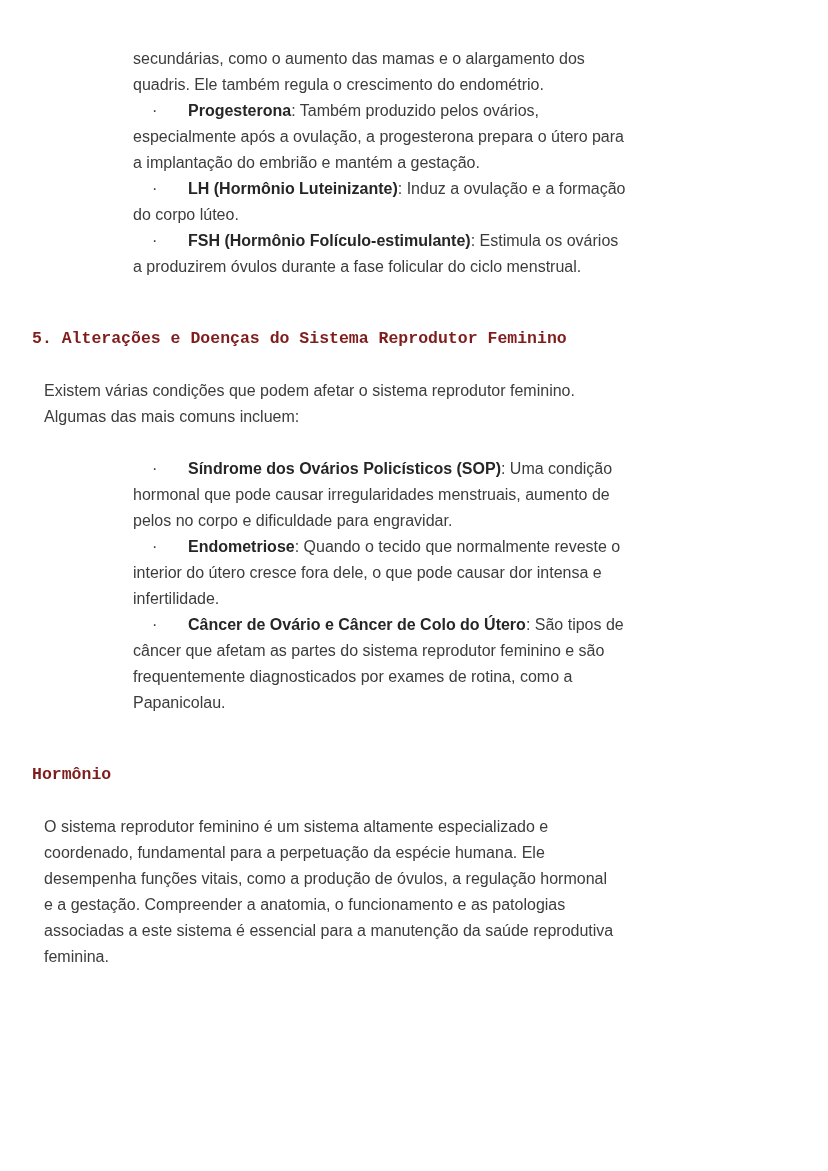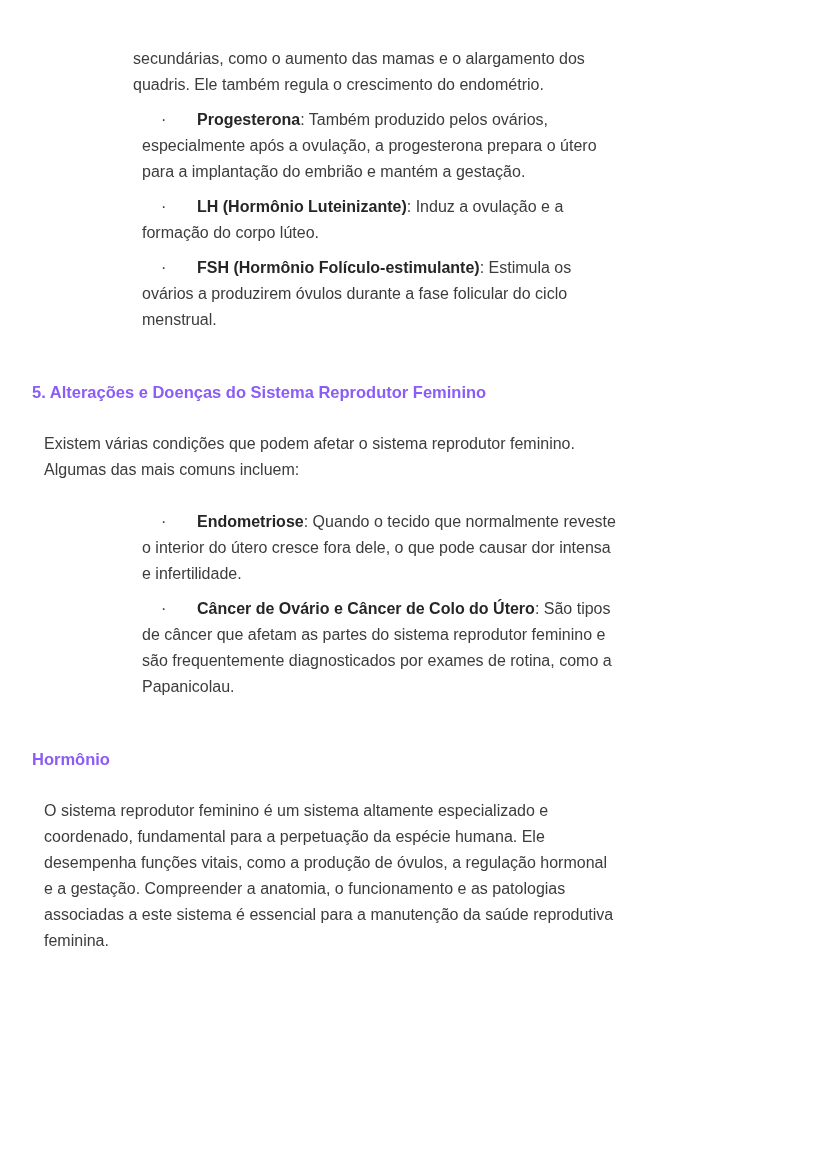--- a/index.html
+++ b/index.html
@@ -18,34 +18,34 @@
     line-height: 26px;
     color: #3c3c3c;
   }
   p {
     margin: 26px 12px;
   }
   p.continuation {
     margin: 0 0 0 101px;
   }
   h2 {
-    font-family: Liberation Sans, sans-serif;
+    font-family: Liberation Mono, monospace;
     font-size: 16.5px;
     line-height: 26px;
     font-weight: 700;
-    color: #8b5cf6;
+    color: #7f1d1d;
     margin: 46px 0 26px 0;
   }
   ul.blist {
     list-style: none;
     margin: 0 0 26px 101px;
     padding: 0;
   }
   ul.blist li {
-    margin: 9px;
+    margin: 0;
     padding: 0;
   }
   .bullet {
     display: inline-block;
     width: 55px;
     padding-left: 19px;
     box-sizing: border-box;
     color: #3c3c3c;
   }
   strong.term {
@@ -64,20 +64,21 @@
     <li><span class="bullet">·</span><strong class="term">Progesterona</strong><span>: Também produzido pelos ovários, especialmente após a ovulação, a progesterona prepara o útero para a implantação do embrião e mantém a gestação.</span></li>
     <li><span class="bullet">·</span><strong class="term">LH (Hormônio Luteinizante)</strong><span>: Induz a ovulação e a formação do corpo lúteo.</span></li>
     <li><span class="bullet">·</span><strong class="term">FSH (Hormônio Folículo-estimulante)</strong><span>: Estimula os ovários a produzirem óvulos durante a fase folicular do ciclo menstrual.</span></li>
   </ul>
 
   <h2>5. Alterações e Doenças do Sistema Reprodutor Feminino</h2>
 
   <p>Existem várias condições que podem afetar o sistema reprodutor feminino. Algumas das mais comuns incluem:</p>
 
   <ul class="blist">
+    <li><span class="bullet">·</span><strong class="term">Síndrome dos Ovários Policísticos (SOP)</strong><span>: Uma condição hormonal que pode causar irregularidades menstruais, aumento de pelos no corpo e dificuldade para engravidar.</span></li>
     <li><span class="bullet">·</span><strong class="term">Endometriose</strong><span>: Quando o tecido que normalmente reveste o interior do útero cresce fora dele, o que pode causar dor intensa e infertilidade.</span></li>
     <li><span class="bullet">·</span><strong class="term">Câncer de Ovário e Câncer de Colo do Útero</strong><span>: São tipos de câncer que afetam as partes do sistema reprodutor feminino e são frequentemente diagnosticados por exames de rotina, como a Papanicolau.</span></li>
   </ul>
 
   <h2>Hormônio</h2>
 
   <p>O sistema reprodutor feminino é um sistema altamente especializado e coordenado, fundamental para a perpetuação da espécie humana. Ele desempenha funções vitais, como a produção de óvulos, a regulação hormonal e a gestação. Compreender a anatomia, o funcionamento e as patologias associadas a este sistema é essencial para a manutenção da saúde reprodutiva feminina.</p>
 
 </div>
 

